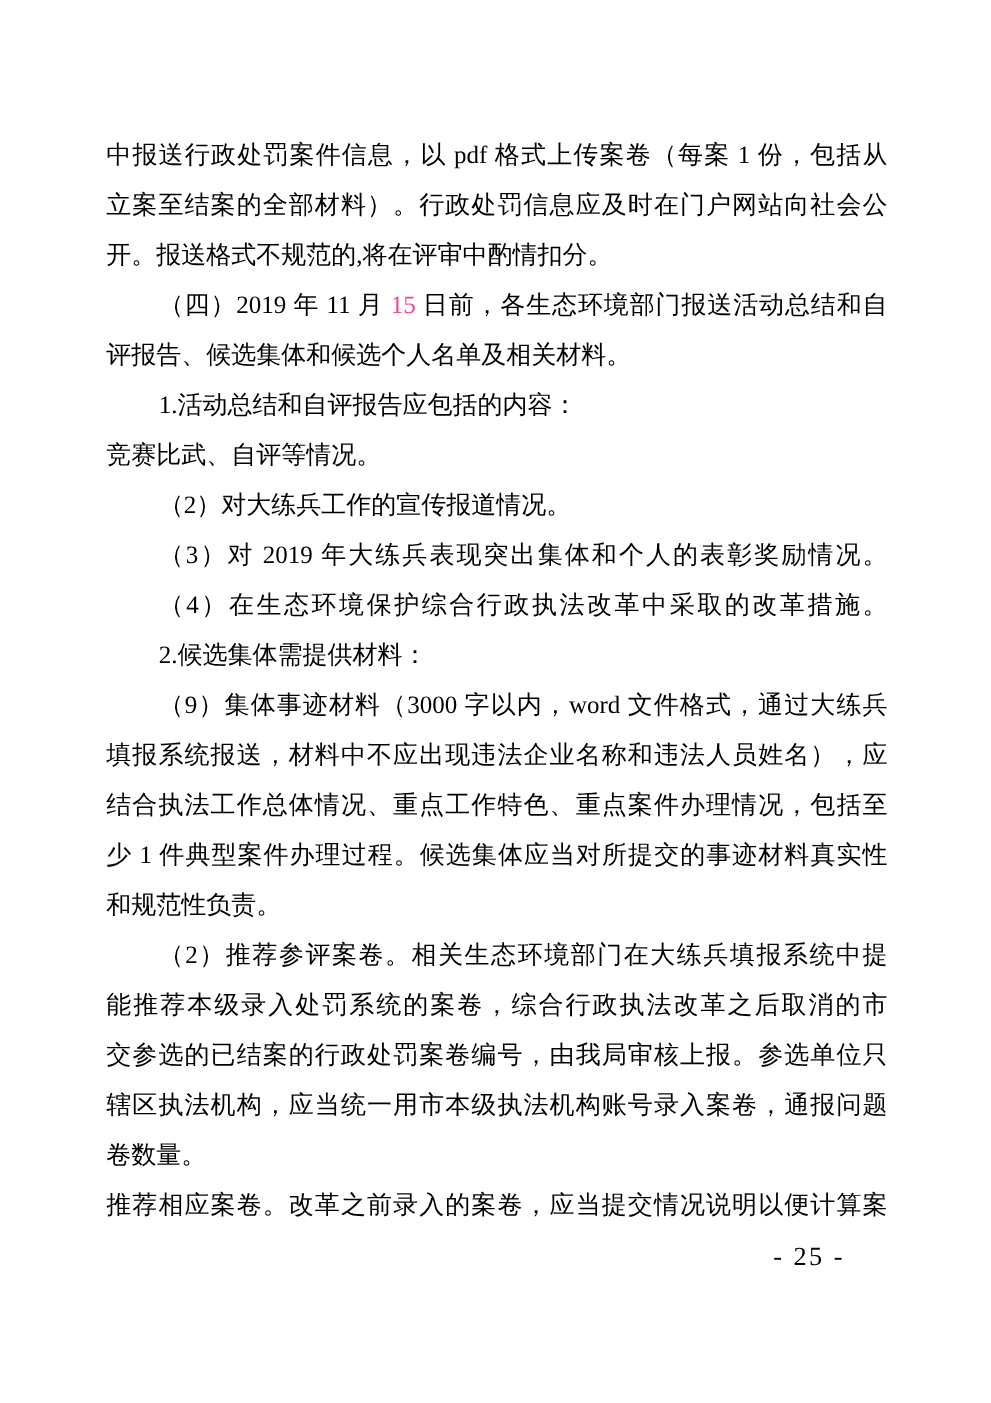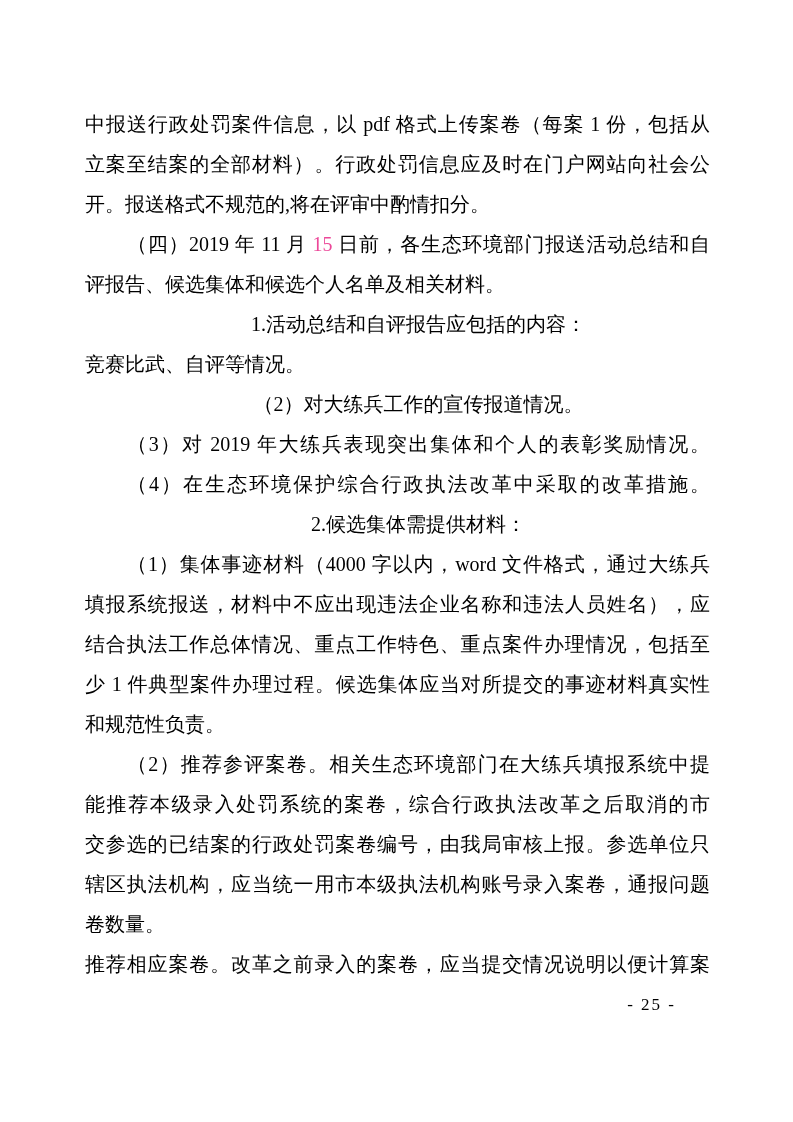--- a/index.html
+++ b/index.html
@@ -29,30 +29,29 @@
     white-space: nowrap;
     text-align: left;
   }
   .line.fill {
     white-space: normal;
     text-align: justify;
     text-align-last: justify;
   }
   .line.indent {
     padding-left: 42px;
-    text-align: center;
   }
   .red {
     color: #ec4899;
   }
   .page-num {
     margin-top: 8px;
     padding-right: 34px;
     text-align: right;
-    font-size: 17px;
+    font-size: 21px;
     line-height: 26px;
     letter-spacing: 2px;
   }
 </style>
 </head>
 <body>
 
 <div class="page">
   <div class="content">
 
@@ -64,21 +63,21 @@
       <span>（四）2019 年 11 月 </span><span class="red">15</span><span> 日前，各生态环境部门报送活动总结和自</span>
     </div>
 
     <div class="line">评报告、候选集体和候选个人名单及相关材料。</div>
     <div class="line indent">1.活动总结和自评报告应包括的内容：</div>
     <div class="line">竞赛比武、自评等情况。</div>
     <div class="line indent">（2）对大练兵工作的宣传报道情况。</div>
     <div class="line fill indent">（3）对 2019 年大练兵表现突出集体和个人的表彰奖励情况。</div>
     <div class="line fill indent">（4）在生态环境保护综合行政执法改革中采取的改革措施。</div>
     <div class="line indent">2.候选集体需提供材料：</div>
-    <div class="line fill indent">（1）集体事迹材料（4000 字以内，word 文件格式，通过大练兵</div>
+    <div class="line fill indent">（9）集体事迹材料（3000 字以内，word 文件格式，通过大练兵</div>
     <div class="line fill">填报系统报送，材料中不应出现违法企业名称和违法人员姓名），应</div>
     <div class="line fill">结合执法工作总体情况、重点工作特色、重点案件办理情况，包括至</div>
     <div class="line fill">少 1 件典型案件办理过程。候选集体应当对所提交的事迹材料真实性</div>
     <div class="line">和规范性负责。</div>
     <div class="line fill indent">（2）推荐参评案卷。相关生态环境部门在大练兵填报系统中提</div>
     <div class="line fill">能推荐本级录入处罚系统的案卷，综合行政执法改革之后取消的市</div>
     <div class="line fill">交参选的已结案的行政处罚案卷编号，由我局审核上报。参选单位只</div>
     <div class="line fill">辖区执法机构，应当统一用市本级执法机构账号录入案卷，通报问题</div>
     <div class="line">卷数量。</div>
     <div class="line fill">推荐相应案卷。改革之前录入的案卷，应当提交情况说明以便计算案</div>

